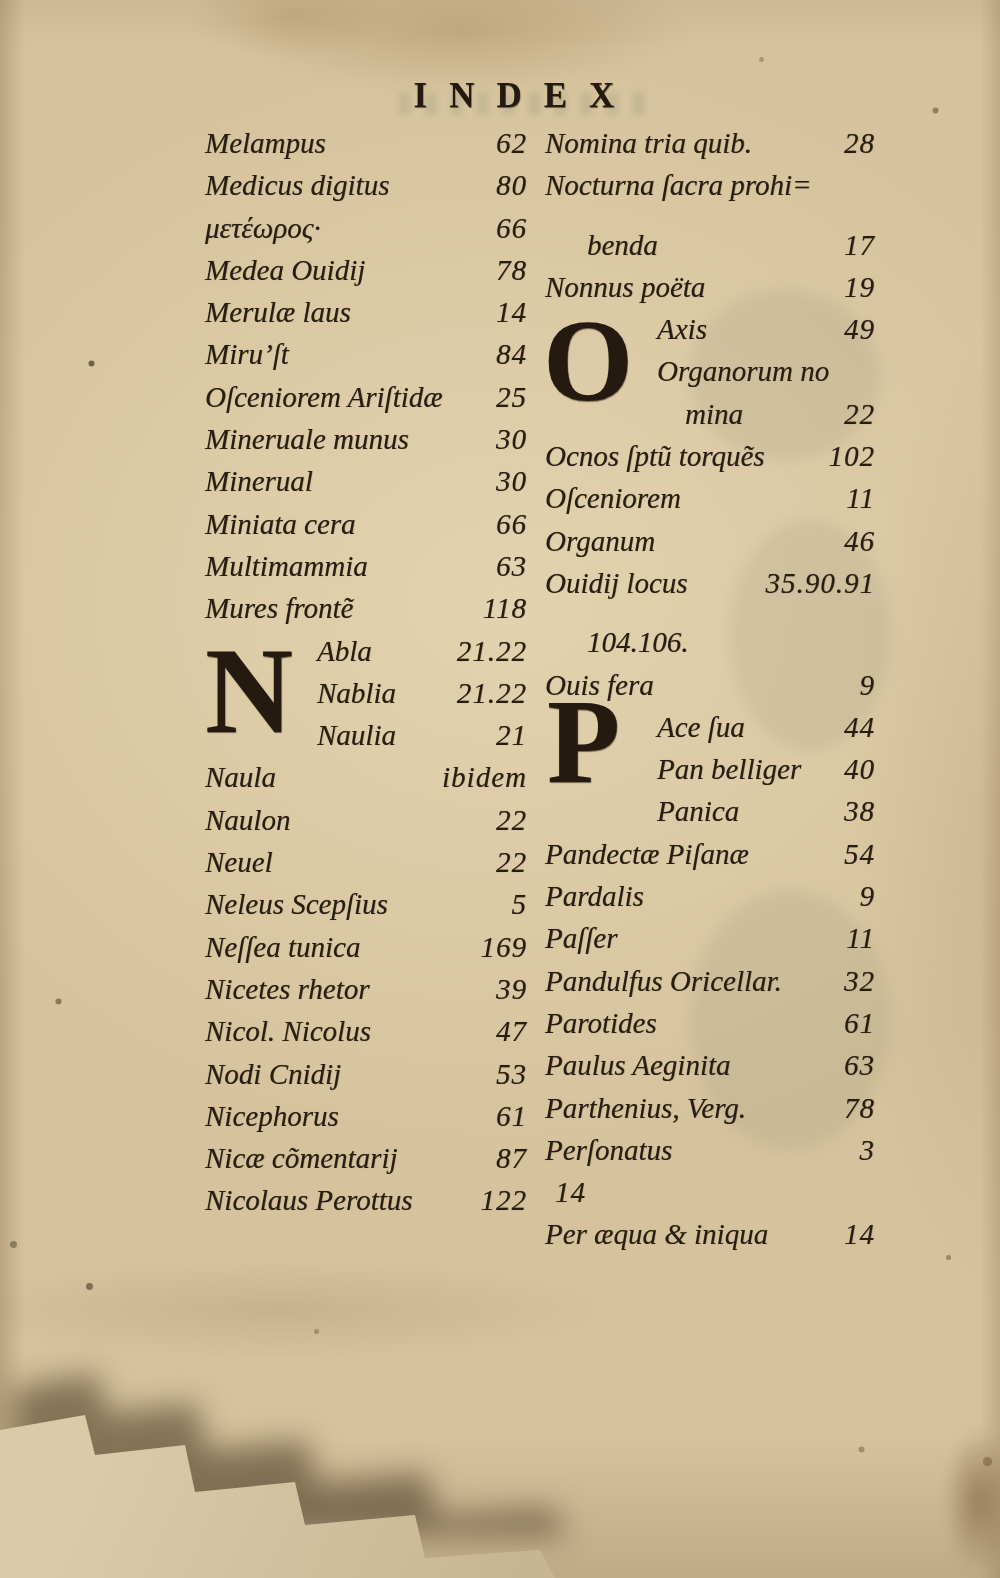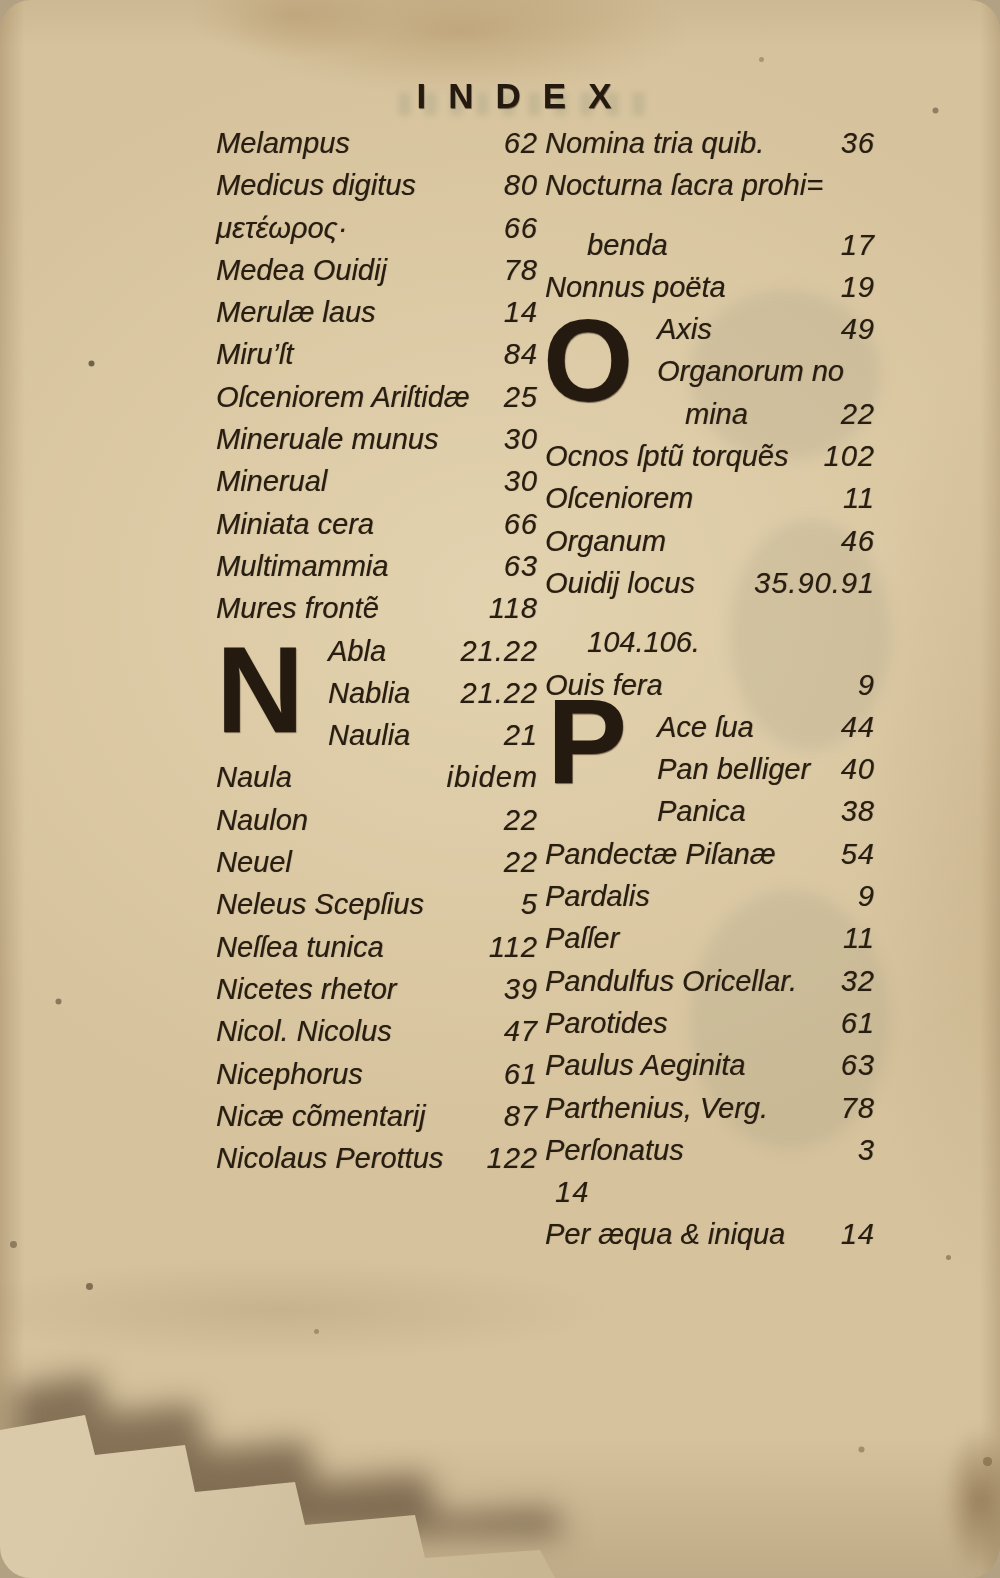--- a/index.html
+++ b/index.html
@@ -1,17 +1,17 @@
 <!DOCTYPE html>
 <html><head>
 <meta charset="utf-8">
 <style>
   html,body{margin:0;padding:0;background:#b3a183;}
   #stage{position:relative;width:1000px;height:1578px;overflow:hidden;
-    font-family:Liberation Sans, sans-serif;border-radius:31px;}
+    font-family:Liberation Serif, serif;}
   
   .paper{position:absolute;inset:0;background-color:#d6c39d;
     background-image:
       radial-gradient(ellipse 900px 760px at 50% 38%, rgba(238,223,190,0.55), rgba(238,223,190,0) 75%),
       radial-gradient(ellipse 320px 90px at 46% 2%, rgba(150,110,60,0.30), transparent 72%),
       radial-gradient(ellipse 140px 60px at 29% 1%, rgba(150,110,60,0.22), transparent 72%),
       radial-gradient(ellipse 200px 650px at 100% 52%, rgba(138,103,58,0.16), transparent 75%),
       radial-gradient(ellipse 460px 70px at 28% 83%, rgba(120,92,58,0.16), transparent 72%),
       linear-gradient(to bottom, rgba(120,90,50,0.10), transparent 3%),
       linear-gradient(to top, rgba(100,75,45,0.20), transparent 9%),
@@ -24,21 +24,21 @@
   .bleed.b3{left:690px;top:890px;width:200px;height:260px;}
   .ghost-title{position:absolute;left:398px;top:92px;width:250px;height:24px;filter:blur(3px);opacity:.45;
     background:repeating-linear-gradient(90deg, rgba(104,114,94,0.35) 0 13px, transparent 13px 26px);}
   
   .title{position:absolute;left:0;top:76px;width:1050px;text-align:center;
     font-size:35px;font-weight:600;letter-spacing:22px;color:#241a10;
     text-shadow:0.5px 0.5px 0.8px rgba(45,32,18,0.6);}
   
   .col{position:absolute;top:127px;color:#271d11;font-style:italic;font-size:29px;
     text-shadow:0.4px 0.4px 0.7px rgba(45,32,18,0.55);}
-  .col.left{left:216px;width:322px;}
+  .col.left{left:205px;width:322px;}
   .col.right{left:545px;width:330px;}
   .row{position:relative;height:42.3px;display:flex;justify-content:space-between;
     align-items:baseline;white-space:nowrap;}
   .row .label{overflow:visible;}
   .row .ref{margin-left:10px;letter-spacing:1px;}
   .ind1{padding-left:42px;margin-top:17px;}
   .ind2{padding-left:112px;gap:12px;}
   .ind3{padding-left:140px;}
   .dropcap{position:absolute;left:0;font-style:normal;font-weight:700;line-height:0.78;
     color:#241a10;text-shadow:0.6px 0.6px 1px rgba(45,32,18,0.6);}
@@ -154,47 +154,51 @@
       <div class="row">
         <span class="label">Neuel</span>
         <span class="ref">22</span>
       </div>
       <div class="row">
         <span class="label">Neleus Scepſius</span>
         <span class="ref">5</span>
       </div>
       <div class="row">
         <span class="label">Neſſea tunica</span>
-        <span class="ref">112</span>
+        <span class="ref">169</span>
       </div>
       <div class="row">
         <span class="label">Nicetes rhetor</span>
         <span class="ref">39</span>
       </div>
       <div class="row">
         <span class="label">Nicol. Nicolus</span>
         <span class="ref">47</span>
       </div>
       <div class="row">
+        <span class="label">Nodi Cnidij</span>
+        <span class="ref">53</span>
+      </div>
+      <div class="row">
         <span class="label">Nicephorus</span>
         <span class="ref">61</span>
       </div>
       <div class="row">
         <span class="label">Nicæ cõmentarij</span>
         <span class="ref">87</span>
       </div>
       <div class="row">
         <span class="label">Nicolaus Perottus</span>
         <span class="ref">122</span>
       </div>
     </div>
   <div class="col right" id="col-right">
       <div class="row">
         <span class="label">Nomina tria quib.</span>
-        <span class="ref">36</span>
+        <span class="ref">28</span>
       </div>
       <div class="row">
         <span class="label">Nocturna ſacra prohi=</span>
       </div>
       <div class="row ind1">
         <span class="label">benda</span>
         <span class="ref">17</span>
       </div>
       <div class="row">
         <span class="label">Nonnus poëta</span>

